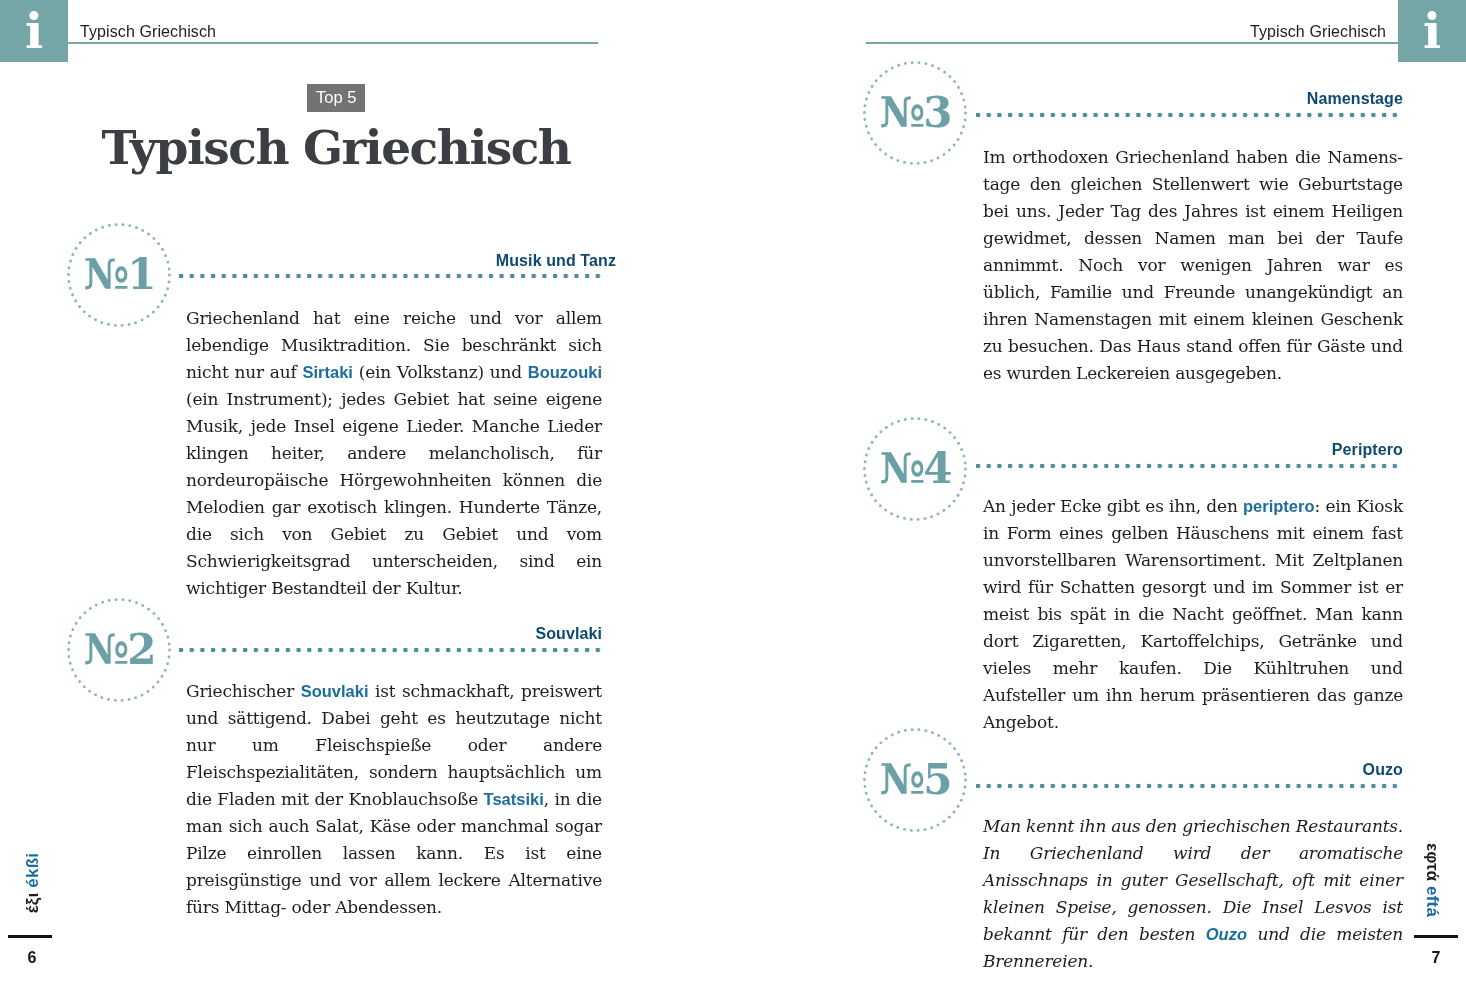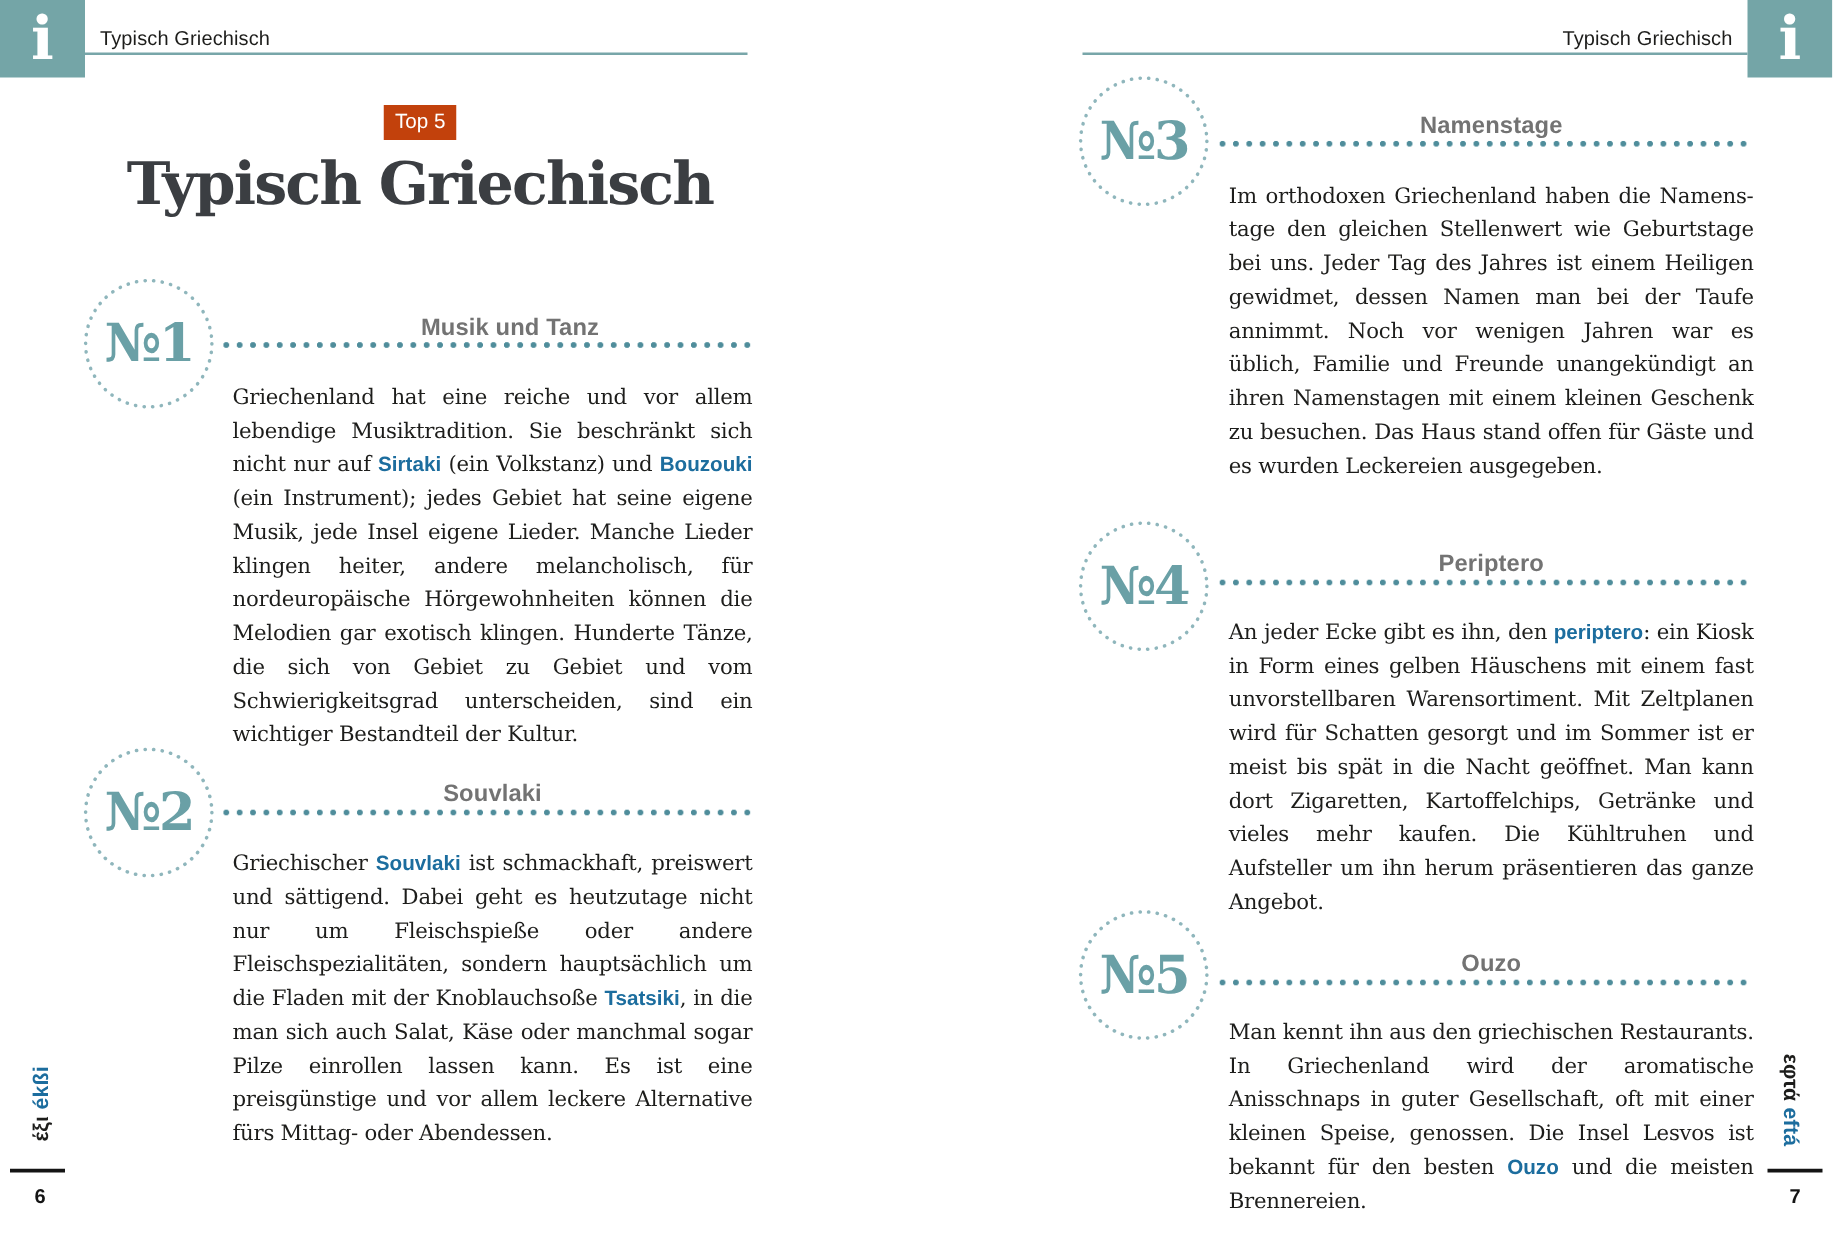--- a/index.html
+++ b/index.html
@@ -10,37 +10,37 @@
   .ibox {
     position:absolute; top:0; width:68px; height:62px; background:#74a5a7;
     color:#ffffff; display:flex; align-items:center; justify-content:center;
     font-family:"DejaVu Serif", serif; font-weight:700; font-size:48px; line-height:1;
   }
   .runhead {
     position:absolute; top:23px; font-size:16px; color:#1d1d1b; letter-spacing:0.1px;
   }
   .hrule { position:absolute; top:42px; height:2px; background:#78a6a9; }
   .badge {
-    position:absolute; left:307px; top:84px; background:#c2410c; color:#ffffff;
+    position:absolute; left:307px; top:84px; background:#737373; color:#ffffff;
     font-size:16.5px; line-height:1; padding:5px 9px 6px;
   }
   .title {
     position:absolute; left:36px; top:122px; width:600px; text-align:center;
     font-family:"DejaVu Serif", serif; font-weight:700; font-size:47px;
     letter-spacing:-1.5px; color:#3b3e42; line-height:1.1;
   }
   .ring { position:absolute; width:106px; height:106px; }
   .ringnum {
     position:absolute; width:106px; height:106px; display:flex; align-items:center;
     justify-content:center; font-family:"DejaVu Serif", serif; font-weight:700;
     font-size:42px; color:#6aa0a6; letter-spacing:-2px; line-height:1;
   }
   .sechead {
-    position:absolute; text-align:center; font-weight:700; font-size:19px;
-    color:#737373; line-height:1.15; letter-spacing:0.1px;
+    position:absolute; text-align:right; font-weight:700; font-size:16px;
+    color:#0c4a6e; line-height:1.15; letter-spacing:0.1px;
   }
   .dotrule {
     position:absolute; height:6px;
     background-image: radial-gradient(circle at 3px 3px, #4f8d9b 2.1px, rgba(0,0,0,0) 2.6px);
     background-size:10.7px 6px; background-repeat:repeat-x;
   }
   .secbody {
     position:absolute; font-family:"DejaVu Serif", serif; font-size:17px;
     line-height:27px; color:#1d1d1b; text-align:justify; letter-spacing:-0.2px;
   }
@@ -125,21 +125,21 @@
   <div class="secbody" style="left:983px; top:493px; width:420px;"><span>An jeder Ecke gibt es ihn, den </span><span class="accent">periptero</span><span>: ein Kiosk in Form eines gelben Häuschens mit einem fast un­vorstellbaren Warensortiment. Mit Zeltplanen wird für Schatten gesorgt und im Sommer ist er meist bis spät in die Nacht geöffnet. Man kann dort Zigaret­ten, Kartoffelchips, Getränke und vieles mehr kau­fen. Die Kühltruhen und Aufsteller um ihn herum präsentieren das ganze Angebot.</span></div>
 
   <svg class="ring" style="left:862px; top:727px;" viewBox="0 0 106 106">
     <circle cx="53" cy="53" r="50.5" fill="none" stroke="#8fb6bc" stroke-width="2.8" stroke-dasharray="0.2 6.7" stroke-linecap="round"></circle>
   </svg>
   <div class="ringnum" style="left:862px; top:727px;">
     <span>№5</span>
   </div>
   <div class="sechead" style="left:983px; top:761px; width:420px;">Ouzo</div>
   <div class="dotrule" style="left:975px; top:783px; width:428px;"></div>
-  <div class="secbody" style="left:983px; top:813px; width:420px;"><span>Man kennt ihn aus den griechischen Restaurants. In Griechenland wird der aromatische Anisschnaps in guter Gesellschaft, oft mit einer kleinen Speise, genossen. Die Insel Lesvos ist bekannt für den bes­ten </span><span class="accent">Ouzo</span><span> und die meisten Brennereien.</span></div>
+  <div class="secbody" style="left:983px; top:813px; width:420px;font-style:italic;"><span>Man kennt ihn aus den griechischen Restaurants. In Griechenland wird der aromatische Anisschnaps in guter Gesellschaft, oft mit einer kleinen Speise, genossen. Die Insel Lesvos ist bekannt für den bes­ten </span><span class="accent">Ouzo</span><span> und die meisten Brennereien.</span></div>
 
   <div class="marginlabel right">
     <span class="grk">εφτά</span>&nbsp;<span class="lat">eftá</span>
   </div>
   <div class="footrule" style="left:1414px;"></div>
   <div class="pagenum" style="left:1424px;">7</div>
 
 </div>
 
 </body></html>

